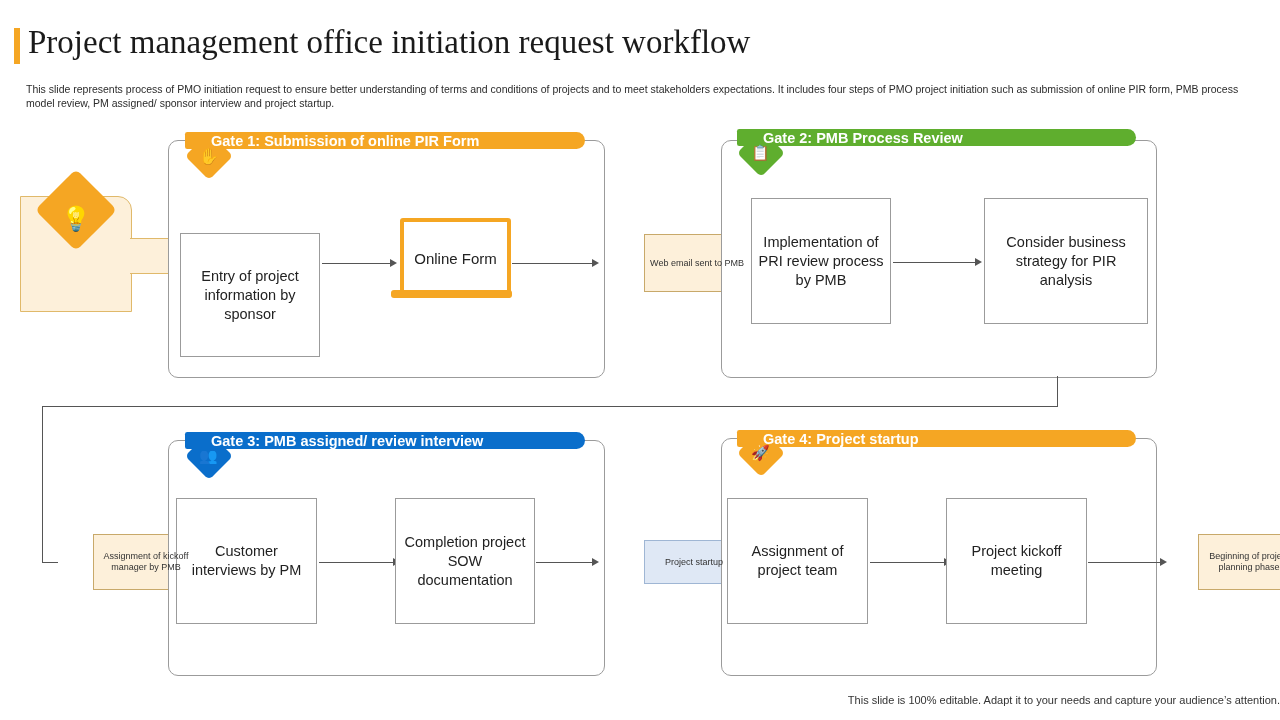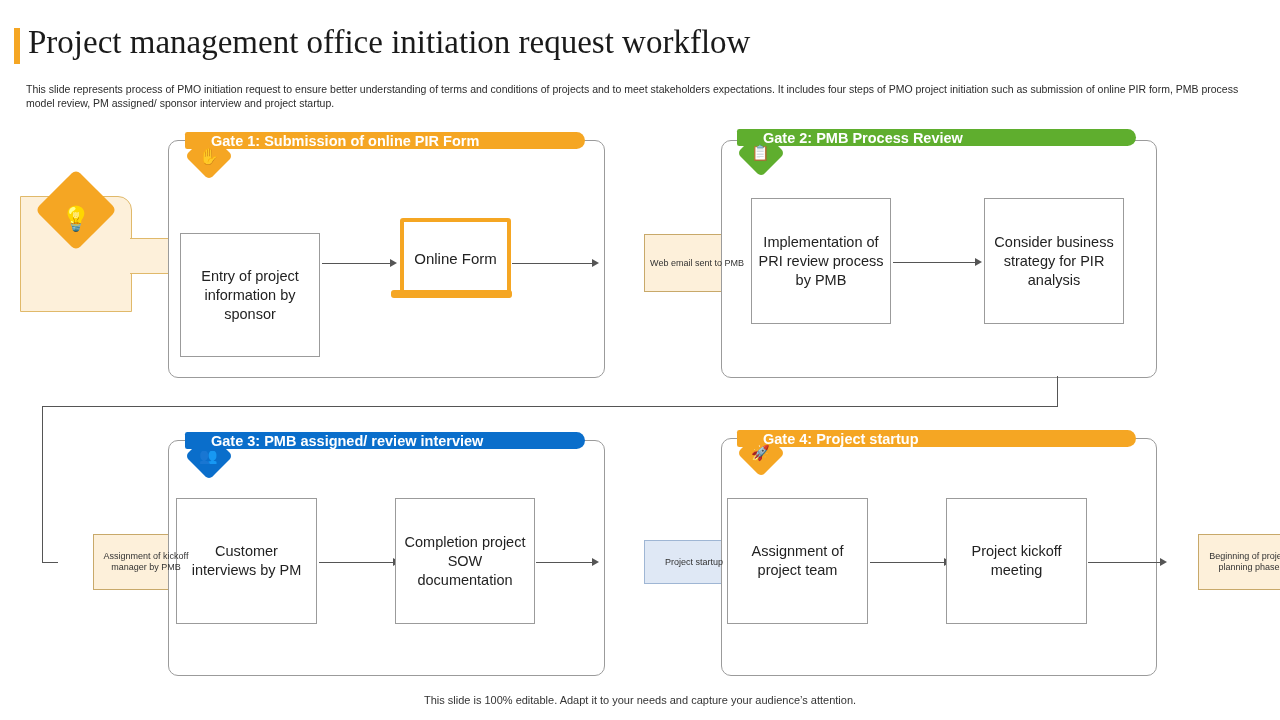--- a/index.html
+++ b/index.html
@@ -14,21 +14,21 @@
     font-size:33px;color:#1a1a1a;white-space:nowrap;
   }
   .title-rule{
     position:absolute;left:14px;top:28px;width:6px;height:36px;background:#f5a623;
   }
   .subtitle{
     position:absolute;left:26px;top:82px;width:1228px;
     font-size:10.5px;color:#2b2b2b;line-height:14px;
   }
   .footer{
-    position:absolute;left:0;top:694px;width:1280px;text-align:center;
+    position:absolute;left:0;top:694px;width:1280px;text-align:right;
     font-size:11px;color:#333;
   }
 
   
   .panel{
     position:absolute;border:1px solid #9b9b9b;border-radius:10px;background:#fff;
   }
   .gate-ribbon{
     position:absolute;height:17px;border-radius:4px 15px 15px 4px;
     display:flex;align-items:center;color:#fff;font-weight:bold;font-size:14.5px;
@@ -148,21 +148,21 @@
 <div class="gate-ribbon" style="left:737px;top:129px;width:399px;background:#5fae2e;">
   <span>Gate 2: PMB Process Review</span>
 </div>
 <div class="gate-badge-icon" style="left:744px;top:136px;font-size:15px;">📋</div>
 
 <div class="step" style="left:751px;top:198px;width:140px;height:126px;">
   <span>Implementation of PRI review process by PMB</span>
 </div>
 <div class="arrow-line" style="left:893px;top:262px;width:82px;"></div>
 <div class="arrow-head" style="left:975px;top:258px;"></div>
-<div class="step" style="left:984px;top:198px;width:140px;height:126px;">
+<div class="step" style="left:984px;top:198px;width:164px;height:126px;">
   <span>Consider business strategy for PIR analysis</span>
 </div>
 
 <div class="conn" style="left:1057px;top:376px;width:1px;height:30px;"></div>
 <div class="conn" style="left:42px;top:406px;width:1016px;height:1px;"></div>
 <div class="conn" style="left:42px;top:406px;width:1px;height:156px;"></div>
 <div class="conn" style="left:42px;top:562px;width:16px;height:1px;"></div>
 
 <div class="chev" style="left:57px;top:534px;width:110px;height:56px;">
   <div class="body" style="background:#fdf0da;"></div>

